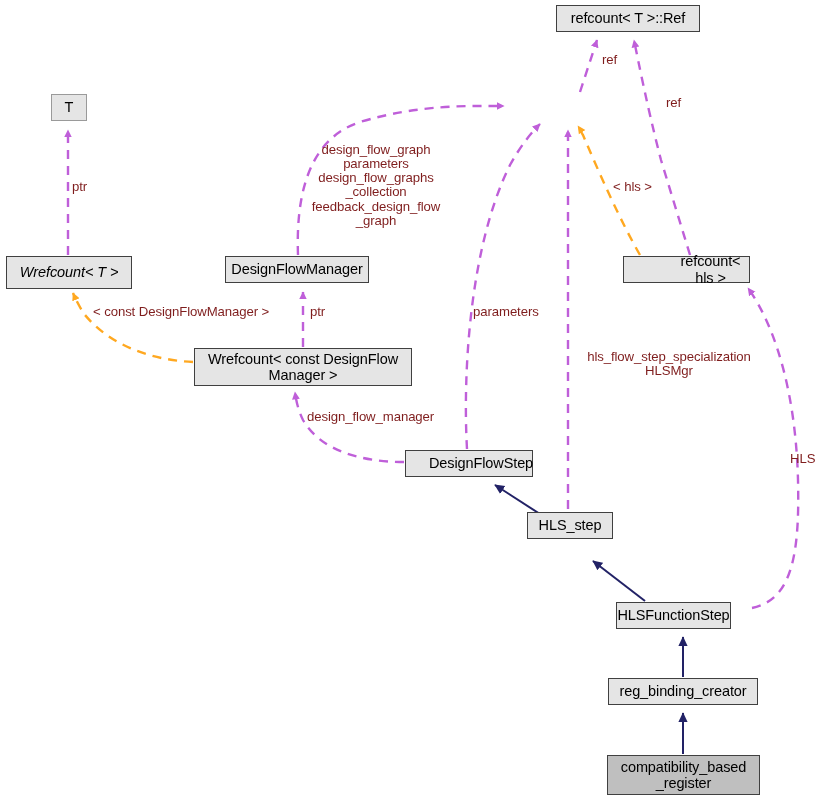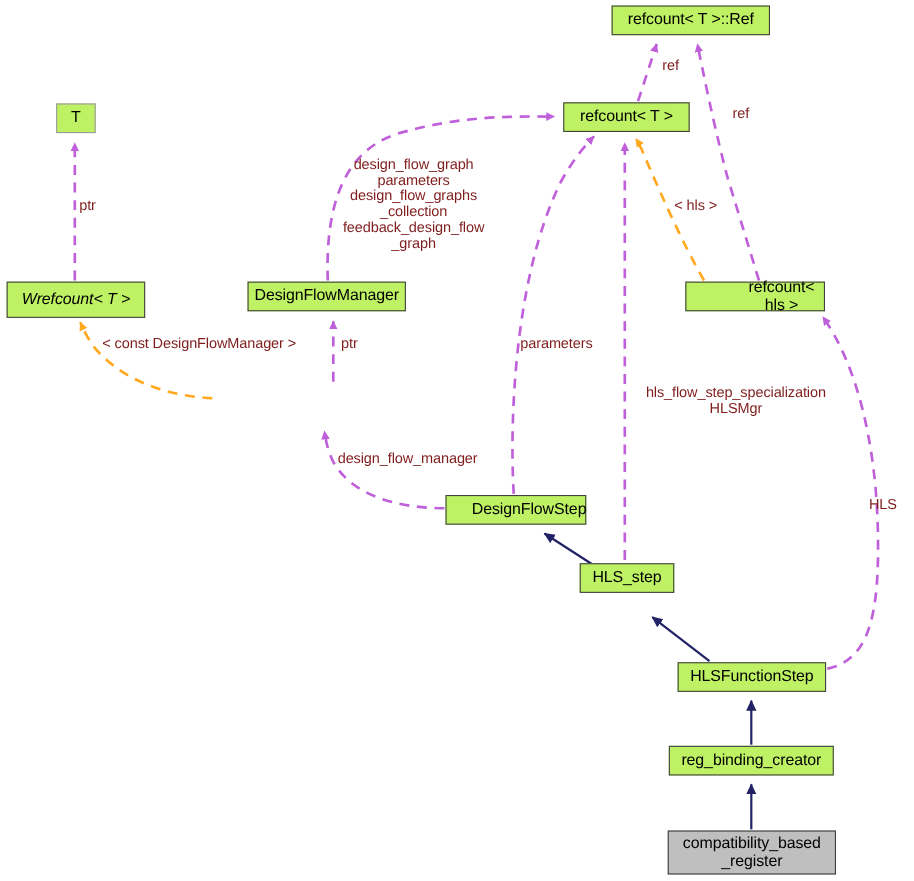--- a/index.html
+++ b/index.html
@@ -19,21 +19,21 @@
     position: absolute;
     left: 0;
     top: 0;
     width: 831px;
     height: 801px;
   }
   .node {
     position: absolute;
     box-sizing: border-box;
     border: 1px solid #404040;
-    background: #bef264;
+    background: #e5e5e5;
     color: #000000;
     font-size: 14.5px;
     line-height: 1.12;
     display: flex;
     align-items: center;
     justify-content: center;
     text-align: center;
     white-space: pre-line;
     letter-spacing: -0.1px;
     z-index: 5;
@@ -98,27 +98,28 @@
     <path d="M 640,255 C 620,220 600,175 583,135 C 581,132 580,129 578,126" fill="none" stroke="#ffa820" stroke-width="2.4" stroke-dasharray="9,7" marker-end="url(#ar-orange)"></path>
 
     <path d="M 557,525 L 495,485" fill="none" stroke="#222266" stroke-width="2" marker-end="url(#ar-navy)"></path>
     <path d="M 645,601 L 593,561" fill="none" stroke="#222266" stroke-width="2" marker-end="url(#ar-navy)"></path>
     <path d="M 683,677 L 683,637" fill="none" stroke="#222266" stroke-width="2" marker-end="url(#ar-navy)"></path>
     <path d="M 683,754 L 683,713" fill="none" stroke="#222266" stroke-width="2" marker-end="url(#ar-navy)"></path>
   </svg>
 
   <div class="node plain" style="left:556px; top:5px;   width:144px; height:27px;">refcount&lt; T &gt;::Ref</div>
   <div class="node template" style="left:51px;  top:94px;  width:36px;  height:27px;">T</div>
-  <div class="node plain" style="left:512px; top:93px;  width:115px; height:27px;">refcount&lt; T &gt;</div>
   <div class="node plain" style="left:6px;   top:256px; width:126px; height:33px;font-style:italic;">Wrefcount&lt; T &gt;</div>
   <div class="node plain" style="left:225px; top:256px; width:144px; height:27px;">DesignFlowManager</div>
   <div class="node plain" style="left:623px; top:256px; width:127px; height:27px;padding-left:48px;">refcount&lt; hls &gt;</div>
+  <div class="node plain" style="left:194px; top:348px; width:218px; height:38px;">Wrefcount&lt; const DesignFlow
+Manager &gt;</div>
   <div class="node plain" style="left:405px; top:450px; width:128px; height:27px;padding-left:24px;">DesignFlowStep</div>
   <div class="node plain" style="left:527px; top:512px; width:86px;  height:27px;">HLS_step</div>
-  <div class="node plain" style="left:616px; top:602px; width:135px; height:27px;">HLSFunctionStep</div>
+  <div class="node plain" style="left:616px; top:602px; width:115px; height:27px;">HLSFunctionStep</div>
   <div class="node plain" style="left:608px; top:678px; width:150px; height:27px;">reg_binding_creator</div>
   <div class="node highlight" style="left:607px; top:755px; width:153px; height:40px;">compatibility_based
 _register</div>
 
   <div class="edge-label left" style="left:602px; top:53px;">ref</div>
   <div class="edge-label left" style="left:666px; top:96px;">ref</div>
   <div class="edge-label" style="left:298px; top:143px; width:156px;">design_flow_graph
 parameters
 design_flow_graphs
 _collection

